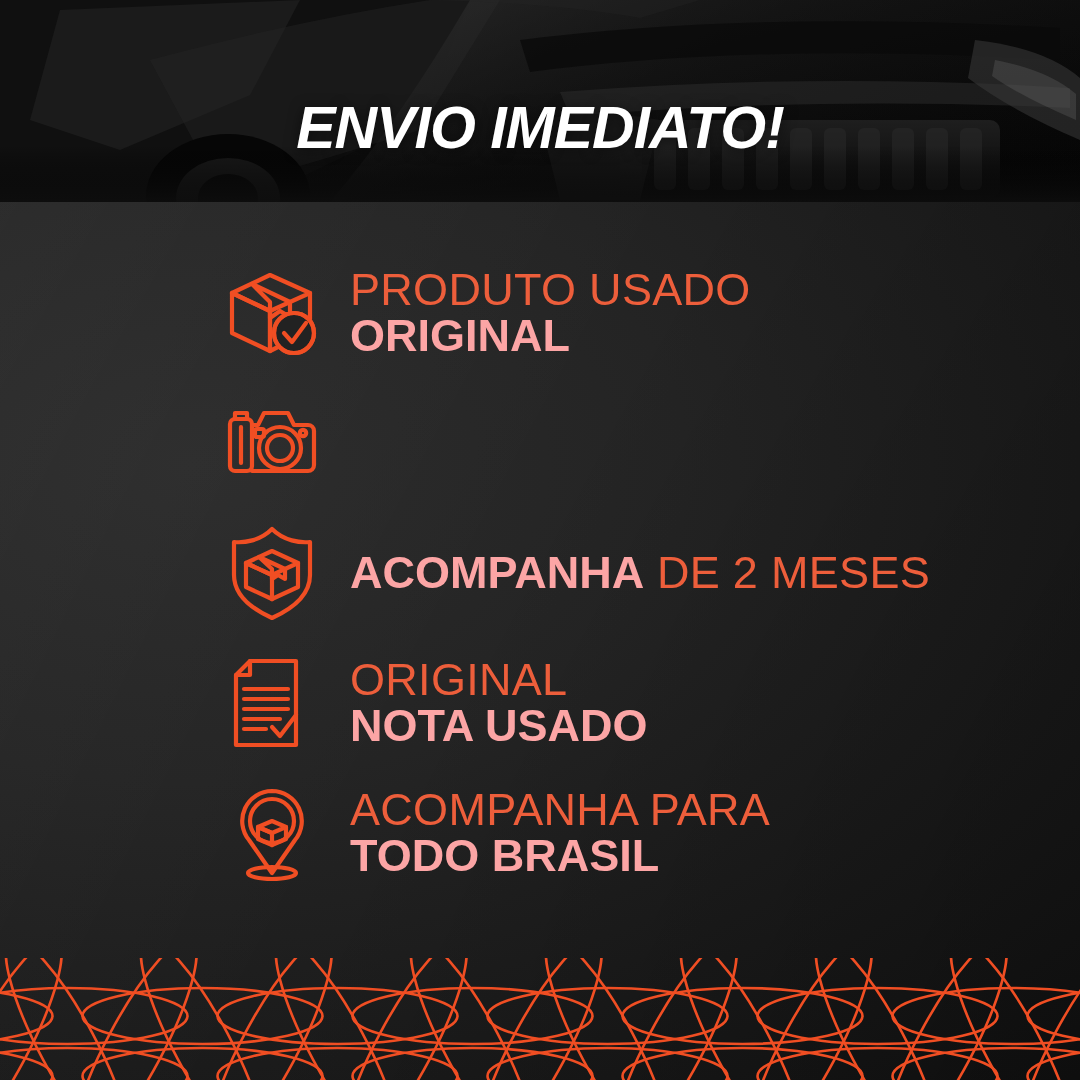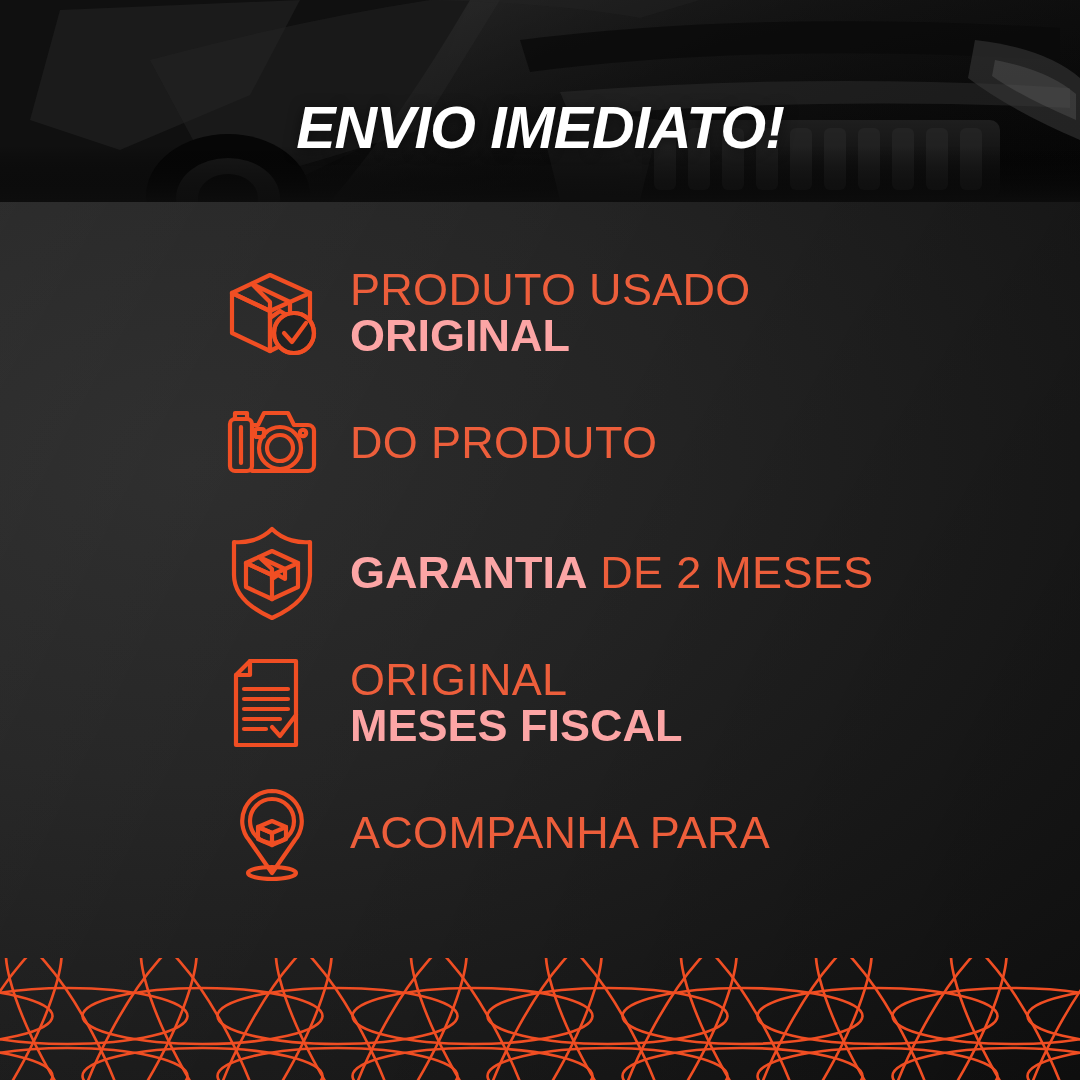--- a/index.html
+++ b/index.html
@@ -197,71 +197,71 @@
           <path d="M13 20 L25 20 L25 26 L13 26 Z"></path>
           <path d="M19 34 L19 70"></path>
           <path d="M30 32 L36 32 L42 20 L66 20 L72 32 L86 32 A6 6 0 0 1 92 38 L92 72 A6 6 0 0 1 86 78 L30 78"></path>
           <circle cx="58" cy="55" r="21"></circle>
           <circle cx="58" cy="55" r="13"></circle>
           <circle cx="81" cy="40" r="3.2"></circle>
           <rect x="33" y="36" width="9" height="8" rx="2"></rect>
         </svg>
       </div>
       <div class="feature-text">
-        <span class="line thin">DO PRODUTO</span>
       </div>
     </div>
 
     <div class="feature-row">
       <div class="feature-icon">
         <svg viewBox="0 0 100 100" fill="none" stroke="#F04E23" stroke-width="4.2" stroke-linecap="round" stroke-linejoin="round">
           <path d="M50 6 L50 6 C62 18 78 20 88 19 L88 52 C88 72 70 86 50 95 C30 86 12 72 12 52 L12 19 C22 20 38 18 50 6 Z"></path>
           <path d="M24 40 L50 28 L76 40 L50 52 Z"></path>
           <path d="M24 40 L24 64 L50 76 L50 52 Z"></path>
           <path d="M76 40 L76 64 L50 76"></path>
           <path d="M37 34 L63 46 L63 56 L56 52 L50 56 L50 46 Z"></path>
         </svg>
       </div>
       <div class="feature-text">
-        <span class="line"><b class="fat">GARANTIA</b><span class="thin"> DE 2 MESES</span></span>
+        <span class="line"><b class="fat">ACOMPANHA</b><span class="thin"> DE 2 MESES</span></span>
       </div>
     </div>
 
     <div class="feature-row">
       <div class="feature-icon">
         <svg viewBox="0 0 100 100" fill="none" stroke="#F04E23" stroke-width="4.2" stroke-linecap="round" stroke-linejoin="round">
           <path d="M28 8 L74 8 L74 92 L14 92 L14 22 Z"></path>
           <path d="M28 8 L28 22 L14 22"></path>
           <path d="M22 36 L66 36"></path>
           <path d="M22 46 L66 46"></path>
           <path d="M22 56 L66 56"></path>
           <path d="M22 66 L58 66"></path>
           <path d="M22 76 L44 76"></path>
           <path d="M50 74 L58 83 L74 62"></path>
         </svg>
       </div>
       <div class="feature-text">
         <span class="line thin">ORIGINAL</span>
-        <span class="line fat">MESES FISCAL</span>
+        <span class="line fat">NOTA USADO</span>
       </div>
     </div>
 
     <div class="feature-row">
       <div class="feature-icon">
         <svg viewBox="0 0 100 100" fill="none" stroke="#F04E23" stroke-width="4.2" stroke-linecap="round" stroke-linejoin="round">
           <path d="M50 8 A30 30 0 0 1 73 57 L50 90 L27 57 A30 30 0 0 1 50 8 Z"></path>
           <circle cx="50" cy="38" r="22"></circle>
           <path d="M36 44 L50 38 L64 44 L50 50 Z"></path>
           <path d="M36 44 L36 56 L50 62 L50 50 Z"></path>
           <path d="M64 44 L64 56 L50 62"></path>
           <ellipse cx="50" cy="90" rx="24" ry="6"></ellipse>
         </svg>
       </div>
       <div class="feature-text">
         <span class="line thin">ACOMPANHA PARA</span>
+        <span class="line fat">TODO BRASIL</span>
       </div>
     </div>
 
   </div>
 
   <div class="ornament">
     <svg viewBox="0 0 1080 122" preserveAspectRatio="none">
       <g id="lattice" fill="none" stroke="#F04E23" stroke-width="2.6">
         <g>
           <ellipse cx="67.5" cy="58" rx="120" ry="28"></ellipse>

